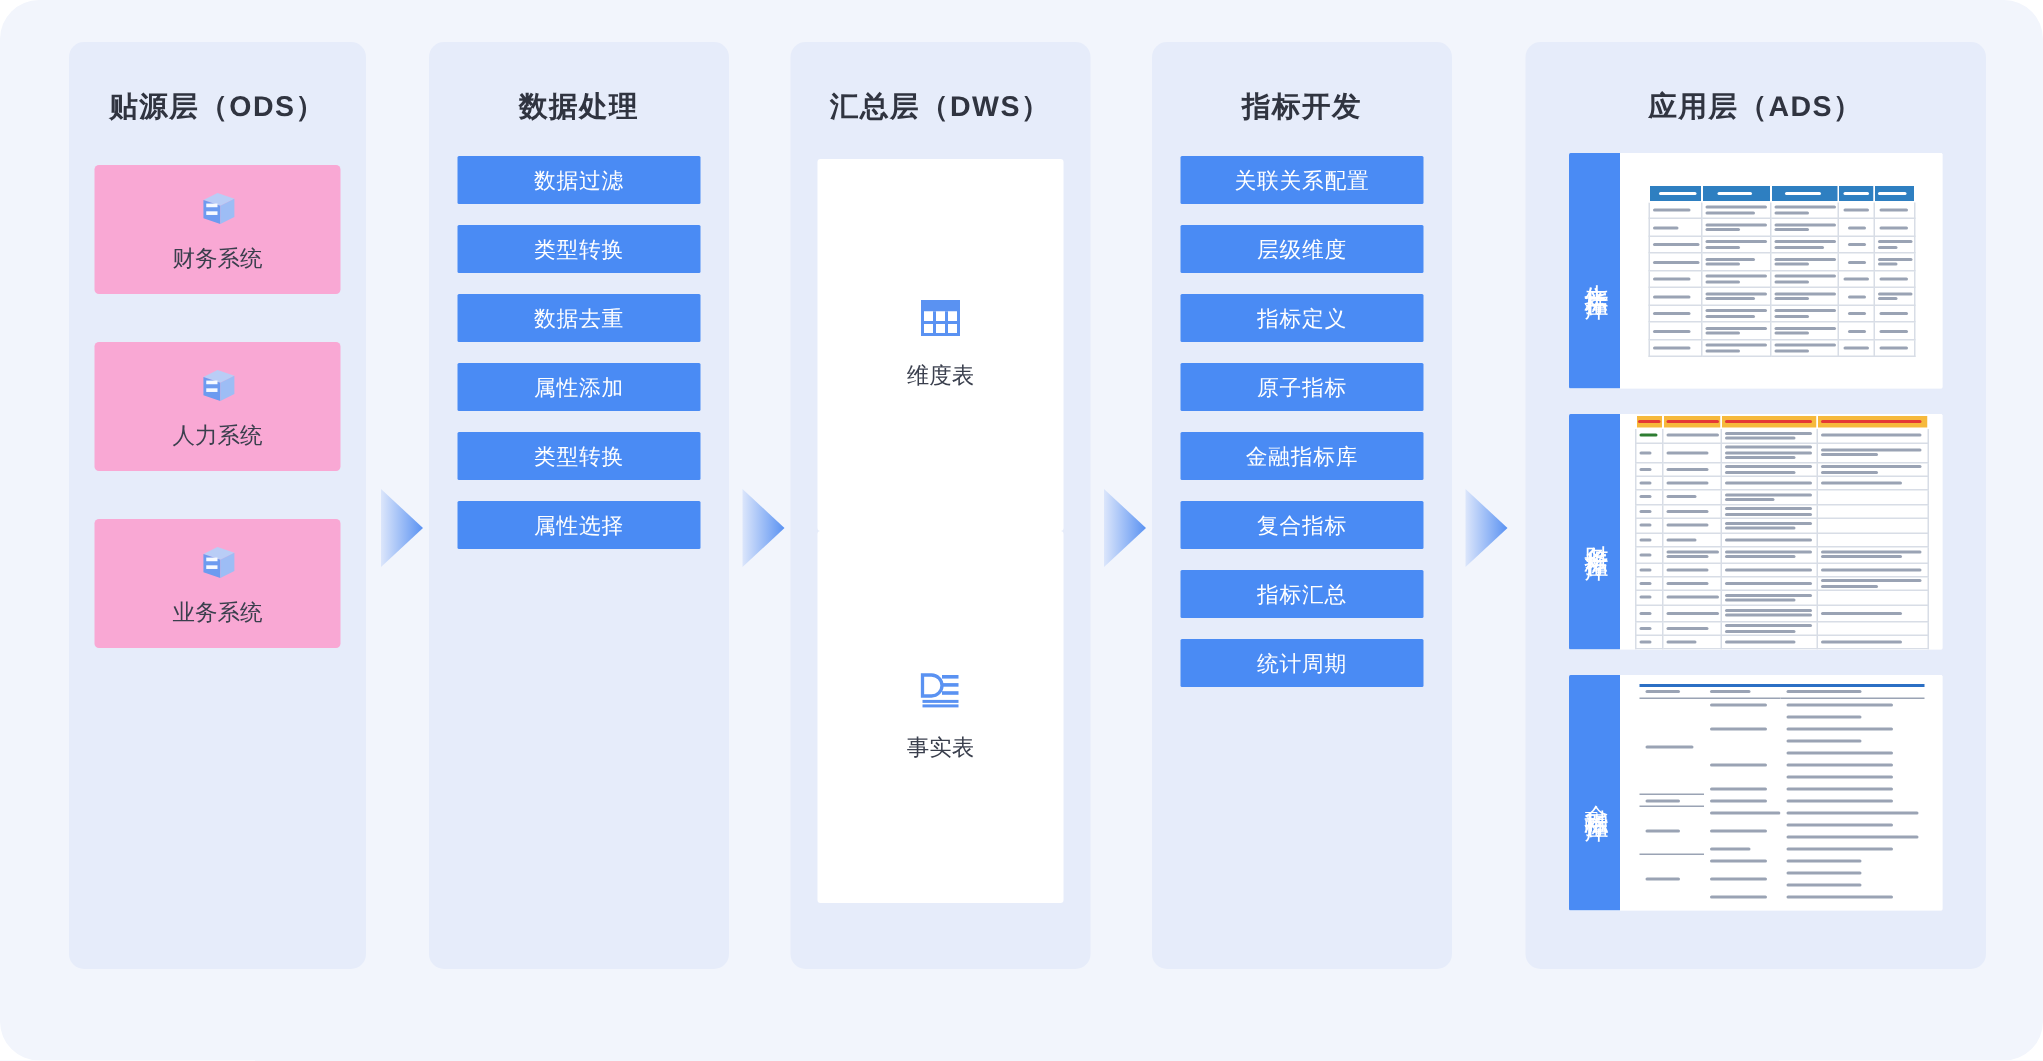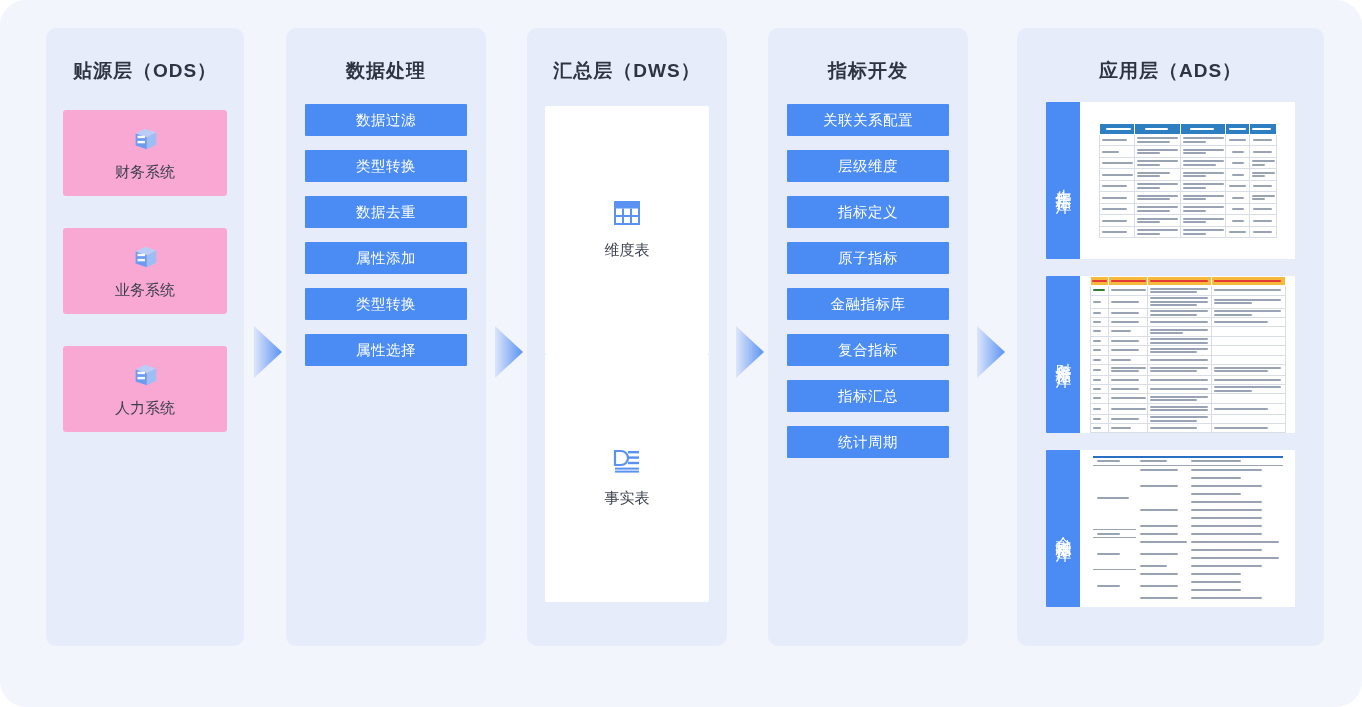--- a/index.html
+++ b/index.html
@@ -283,34 +283,34 @@
         <div class="src-card">
           <span>
             <svg class="svr-icon" viewBox="0 0 32 32">
               <polygon points="6,10 16,5 28,9 18,14" fill="#b9cdf6"></polygon>
               <polygon points="6,10 18,14 18,27 6,23" fill="#6d9bf0"></polygon>
               <polygon points="18,14 28,9 28,22 18,27" fill="#9dbdf5"></polygon>
               <rect x="8" y="12.5" width="8" height="2.6" fill="#ffffff" opacity="0.95"></rect>
               <rect x="8" y="18" width="8" height="2.6" fill="#ffffff" opacity="0.95"></rect>
             </svg>
           </span>
-          <span class="src-label">业务系统</span>
+          <span class="src-label">人力系统</span>
         </div>
 
         <div class="src-card">
           <span>
             <svg class="svr-icon" viewBox="0 0 32 32">
               <polygon points="6,10 16,5 28,9 18,14" fill="#b9cdf6"></polygon>
               <polygon points="6,10 18,14 18,27 6,23" fill="#6d9bf0"></polygon>
               <polygon points="18,14 28,9 28,22 18,27" fill="#9dbdf5"></polygon>
               <rect x="8" y="12.5" width="8" height="2.6" fill="#ffffff" opacity="0.95"></rect>
               <rect x="8" y="18" width="8" height="2.6" fill="#ffffff" opacity="0.95"></rect>
             </svg>
           </span>
-          <span class="src-label">人力系统</span>
+          <span class="src-label">业务系统</span>
         </div>
 
       </div>
     </div>
 
     <div class="arrow a1">
       <svg width="32" height="56" viewBox="0 0 32 56">
         <defs>
           <linearGradient id="ag1" x1="0" y1="0" x2="1" y2="0">
             <stop offset="0%" stop-color="#dce6fb"></stop>

